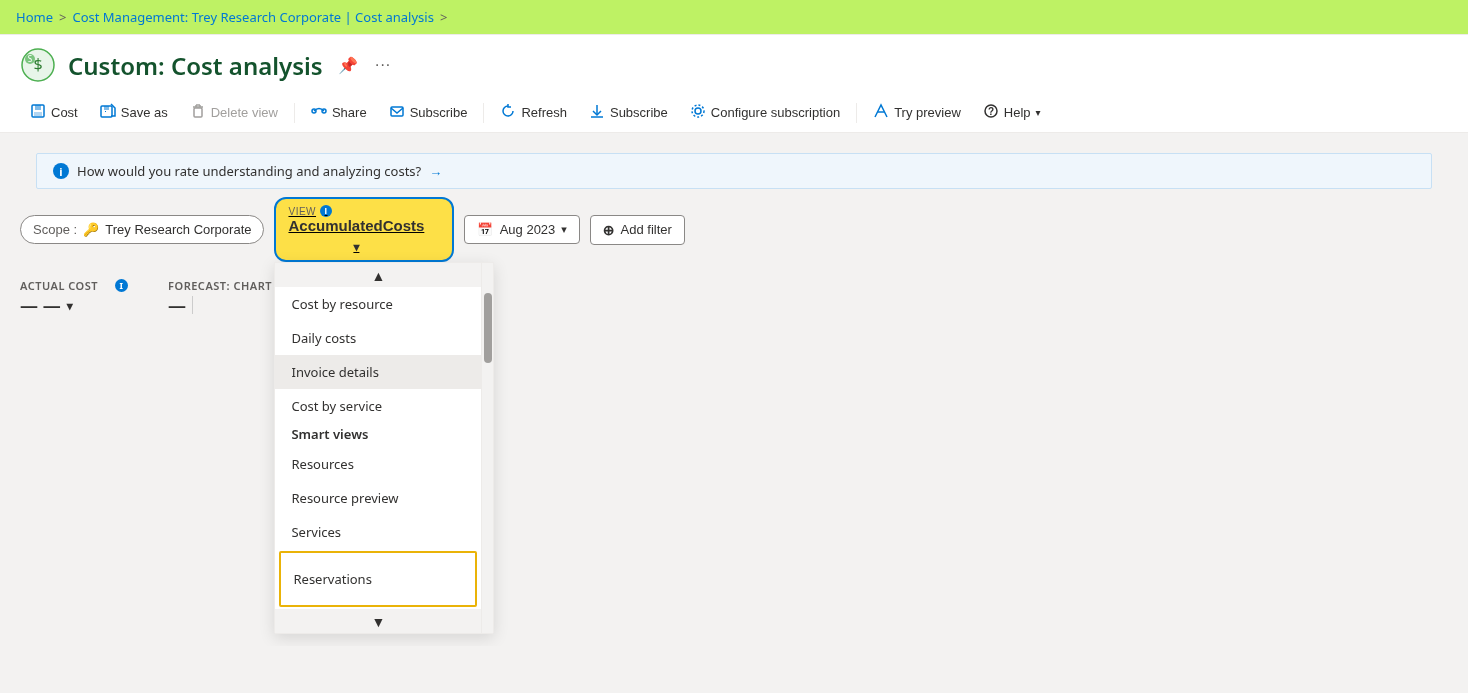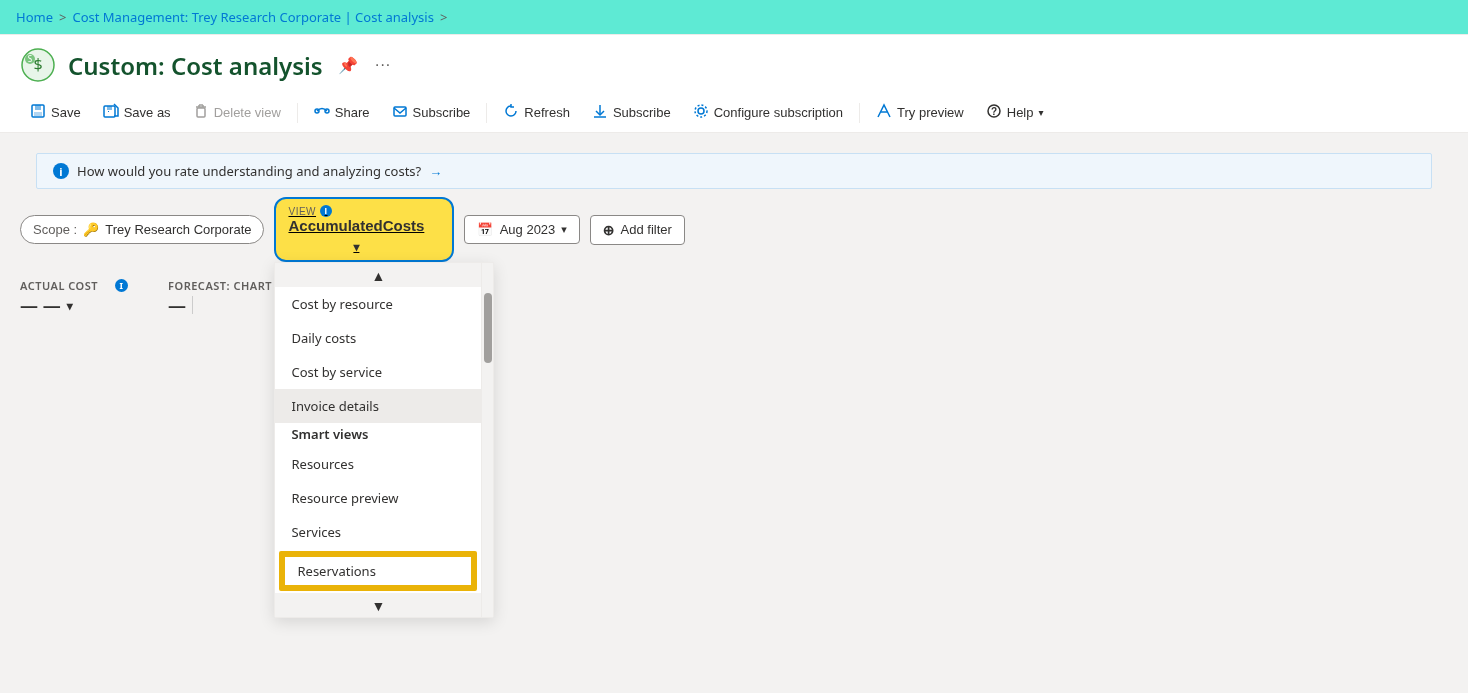--- a/index.html
+++ b/index.html
@@ -3,21 +3,21 @@
   <meta charset="utf-8">
   <style>
     * { box-sizing: border-box; margin: 0; padding: 0; }
     body {
       font-family: 'Segoe UI', system-ui, sans-serif;
       background: #f3f2f1;
       color: #323130;
       font-size: 14px;
     }
     .breadcrumb {
-      background: #5eead4;
+      background: #bef264;
       padding: 8px 16px;
       font-size: 13px;
       color: #0078d4;
       border-bottom: 1px solid #edebe9;
       display: flex;
       align-items: center;
       gap: 6px;
     }
     .breadcrumb span { color: #605e5c; }
     .breadcrumb a { color: #0078d4; text-decoration: none; cursor: pointer; }
@@ -171,24 +171,24 @@
     .dropdown-item.highlighted {
       background: #f3f2f1;
     }
     .dropdown-section-header {
       padding: 2px 16px 4px 16px;
       font-size: 13px;
       font-weight: 600;
       color: #323130;
     }
     .dropdown-item.reservations-item {
-      border: 6px solid #eab308;
+      border: 2px solid #eab308;
       margin: 2px 4px;
       border-radius: 2px;
-      padding: 5px 12px;
+      padding: 17px 12px;
     }
     .dropdown-up-arrow, .dropdown-down-arrow {
       display: flex;
       align-items: center;
       justify-content: center;
       height: 24px;
       cursor: pointer;
       background: #f3f2f1;
     }
     .date-btn {
@@ -279,21 +279,21 @@
 
   <div class="toolbar">
     <button class="toolbar-btn">
       <span>
         <svg width="16" height="16" viewBox="0 0 16 16" fill="none">
           <rect x="2" y="2" width="12" height="12" rx="1" stroke="#0078d4" stroke-width="1.5" fill="none"></rect>
           <rect x="5" y="2" width="6" height="5" fill="#0078d4" opacity="0.5"></rect>
           <rect x="4" y="9" width="8" height="4" fill="#0078d4" opacity="0.3"></rect>
         </svg>
       </span>
-      <span>Save</span>
+      <span>Cost</span>
     </button>
     <button class="toolbar-btn">
       <span>
         <svg width="16" height="16" viewBox="0 0 16 16" fill="none">
           <rect x="1" y="3" width="11" height="11" rx="1" stroke="#0078d4" stroke-width="1.5" fill="none"></rect>
           <rect x="4" y="3" width="5" height="4" fill="#0078d4" opacity="0.5"></rect>
           <rect x="5" y="8" width="1" height="1" fill="#0078d4"></rect>
           <path d="M11 1 L15 5 L15 13 L11 13" stroke="#0078d4" stroke-width="1.5" fill="none"></path>
         </svg>
       </span>
@@ -415,25 +415,25 @@
         <div style="display:flex; position:relative;">
           <div style="flex:1; overflow:hidden;">
             <div class="dropdown-up-arrow">▲</div>
 
             <div class="dropdown-item">
               <span>Cost by resource</span>
             </div>
             <div class="dropdown-item">
               <span>Daily costs</span>
             </div>
-            <div class="dropdown-item">
-              <span>Cost by service</span>
-            </div>
             <div class="dropdown-item highlighted" style="background:#edebe9;">
               <span>Invoice details</span>
+            </div>
+            <div class="dropdown-item">
+              <span>Cost by service</span>
             </div>
 
             <div class="dropdown-section-header">Smart views</div>
 
             <div class="dropdown-item">
               <span>Resources</span>
             </div>
             <div class="dropdown-item">
               <span>Resource preview</span>
             </div>

